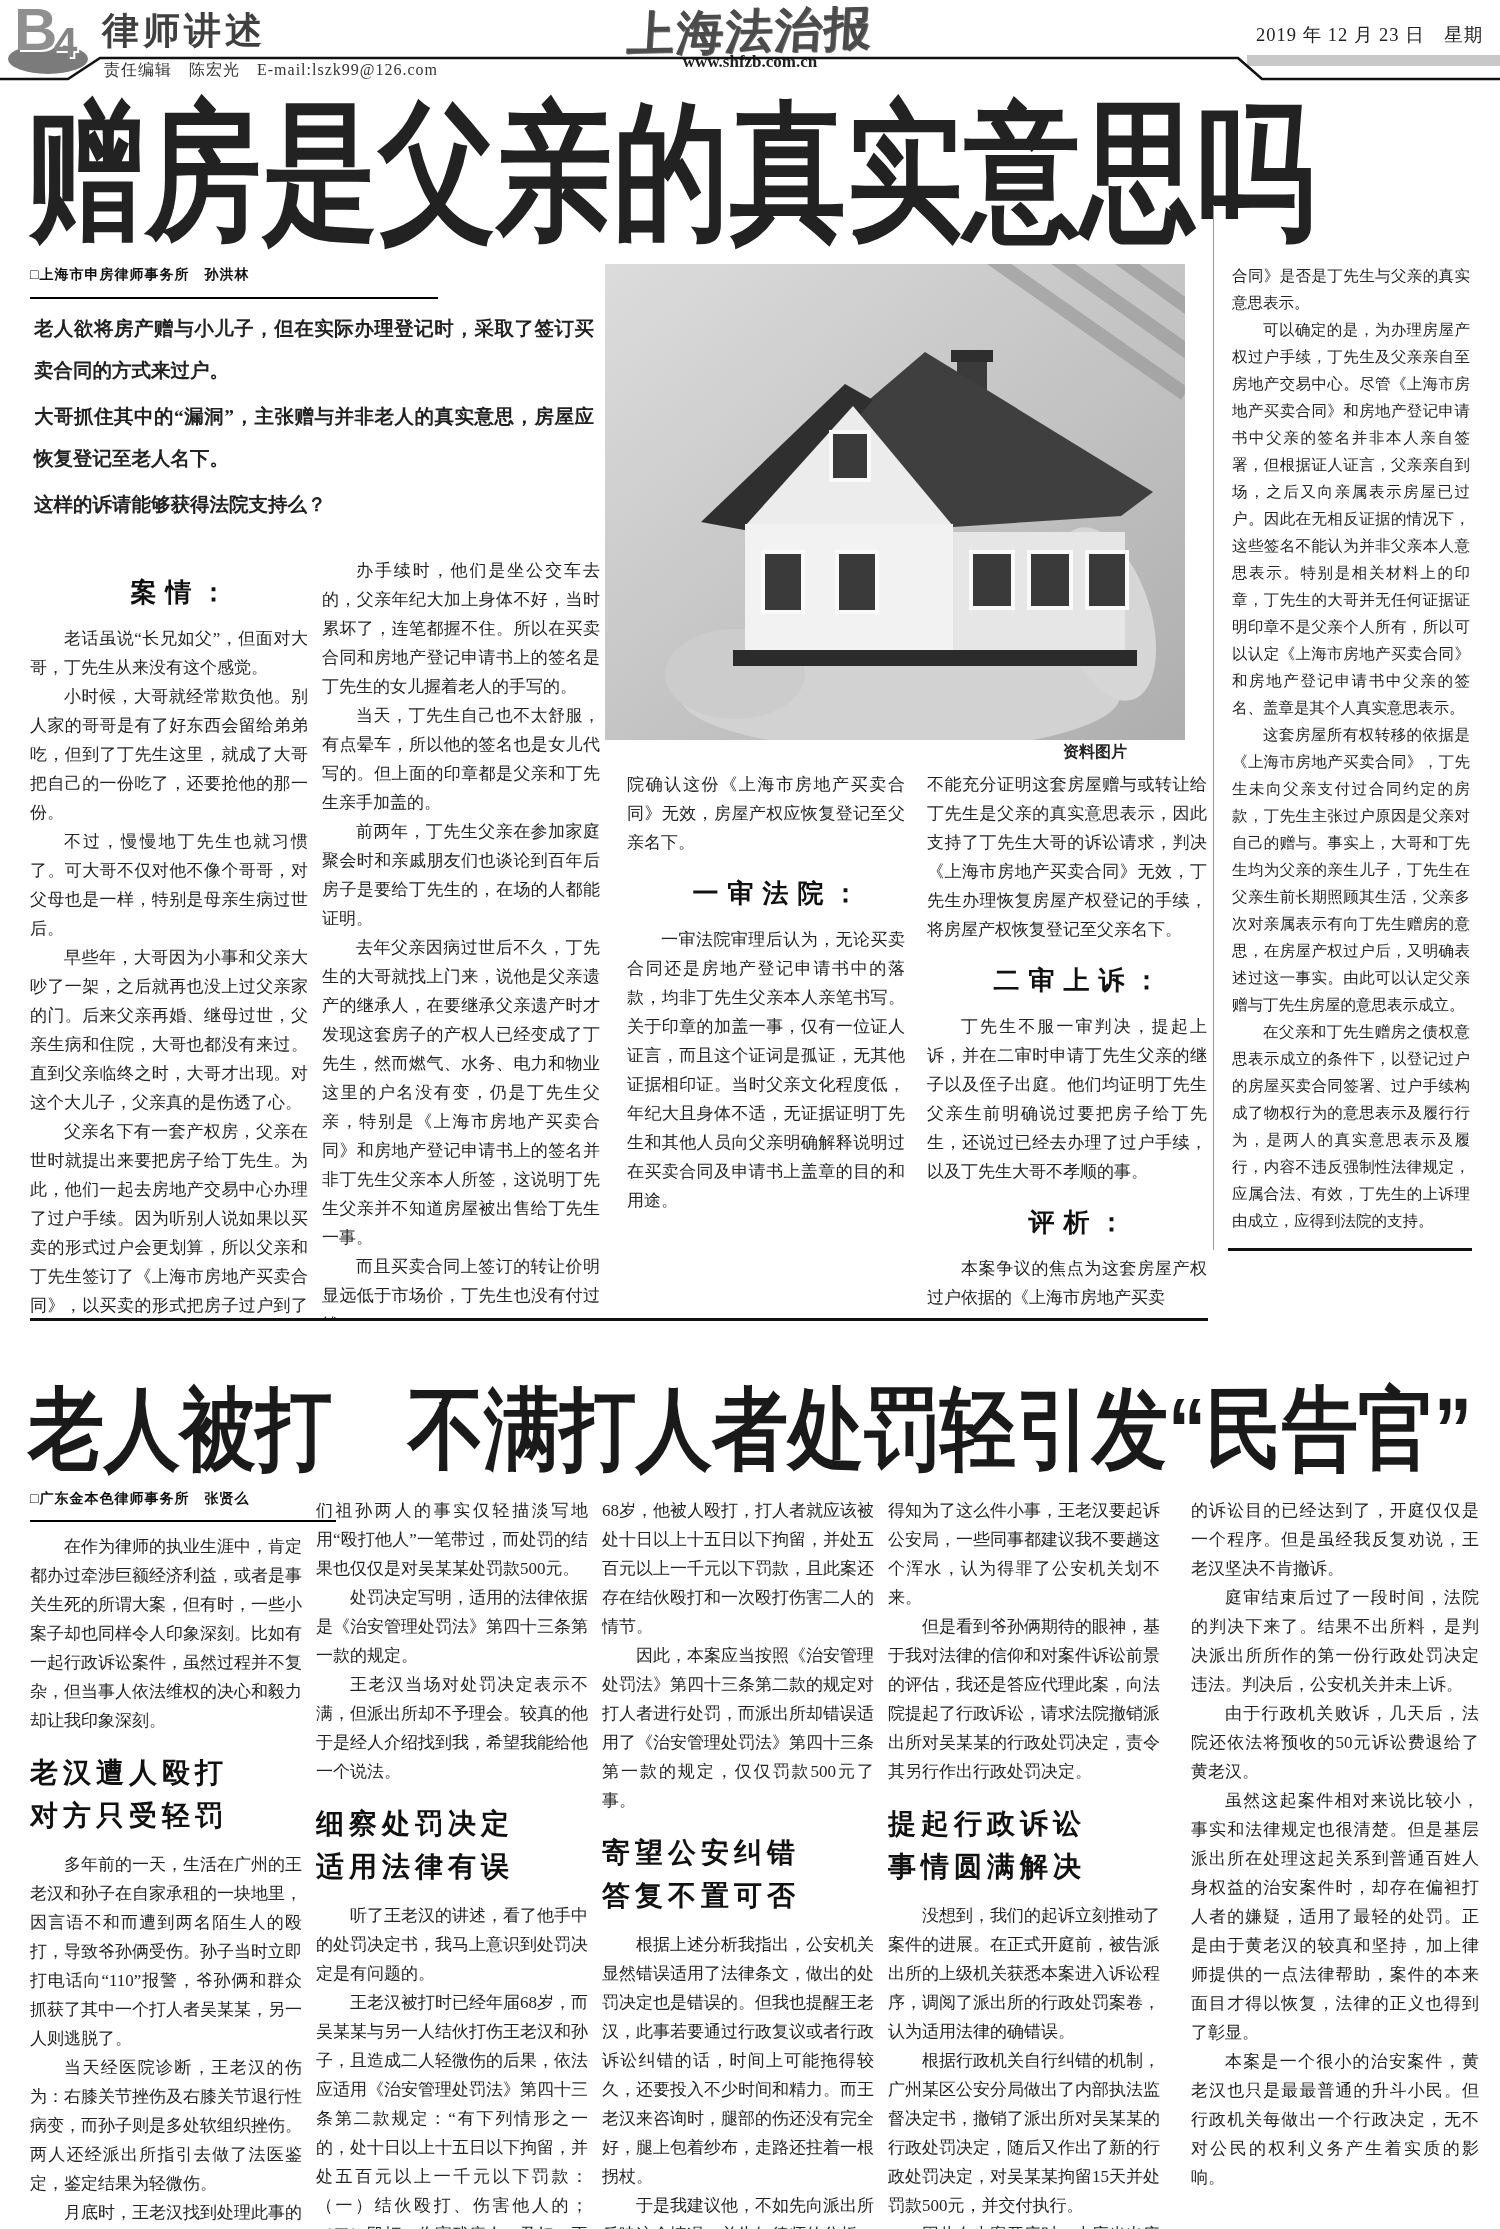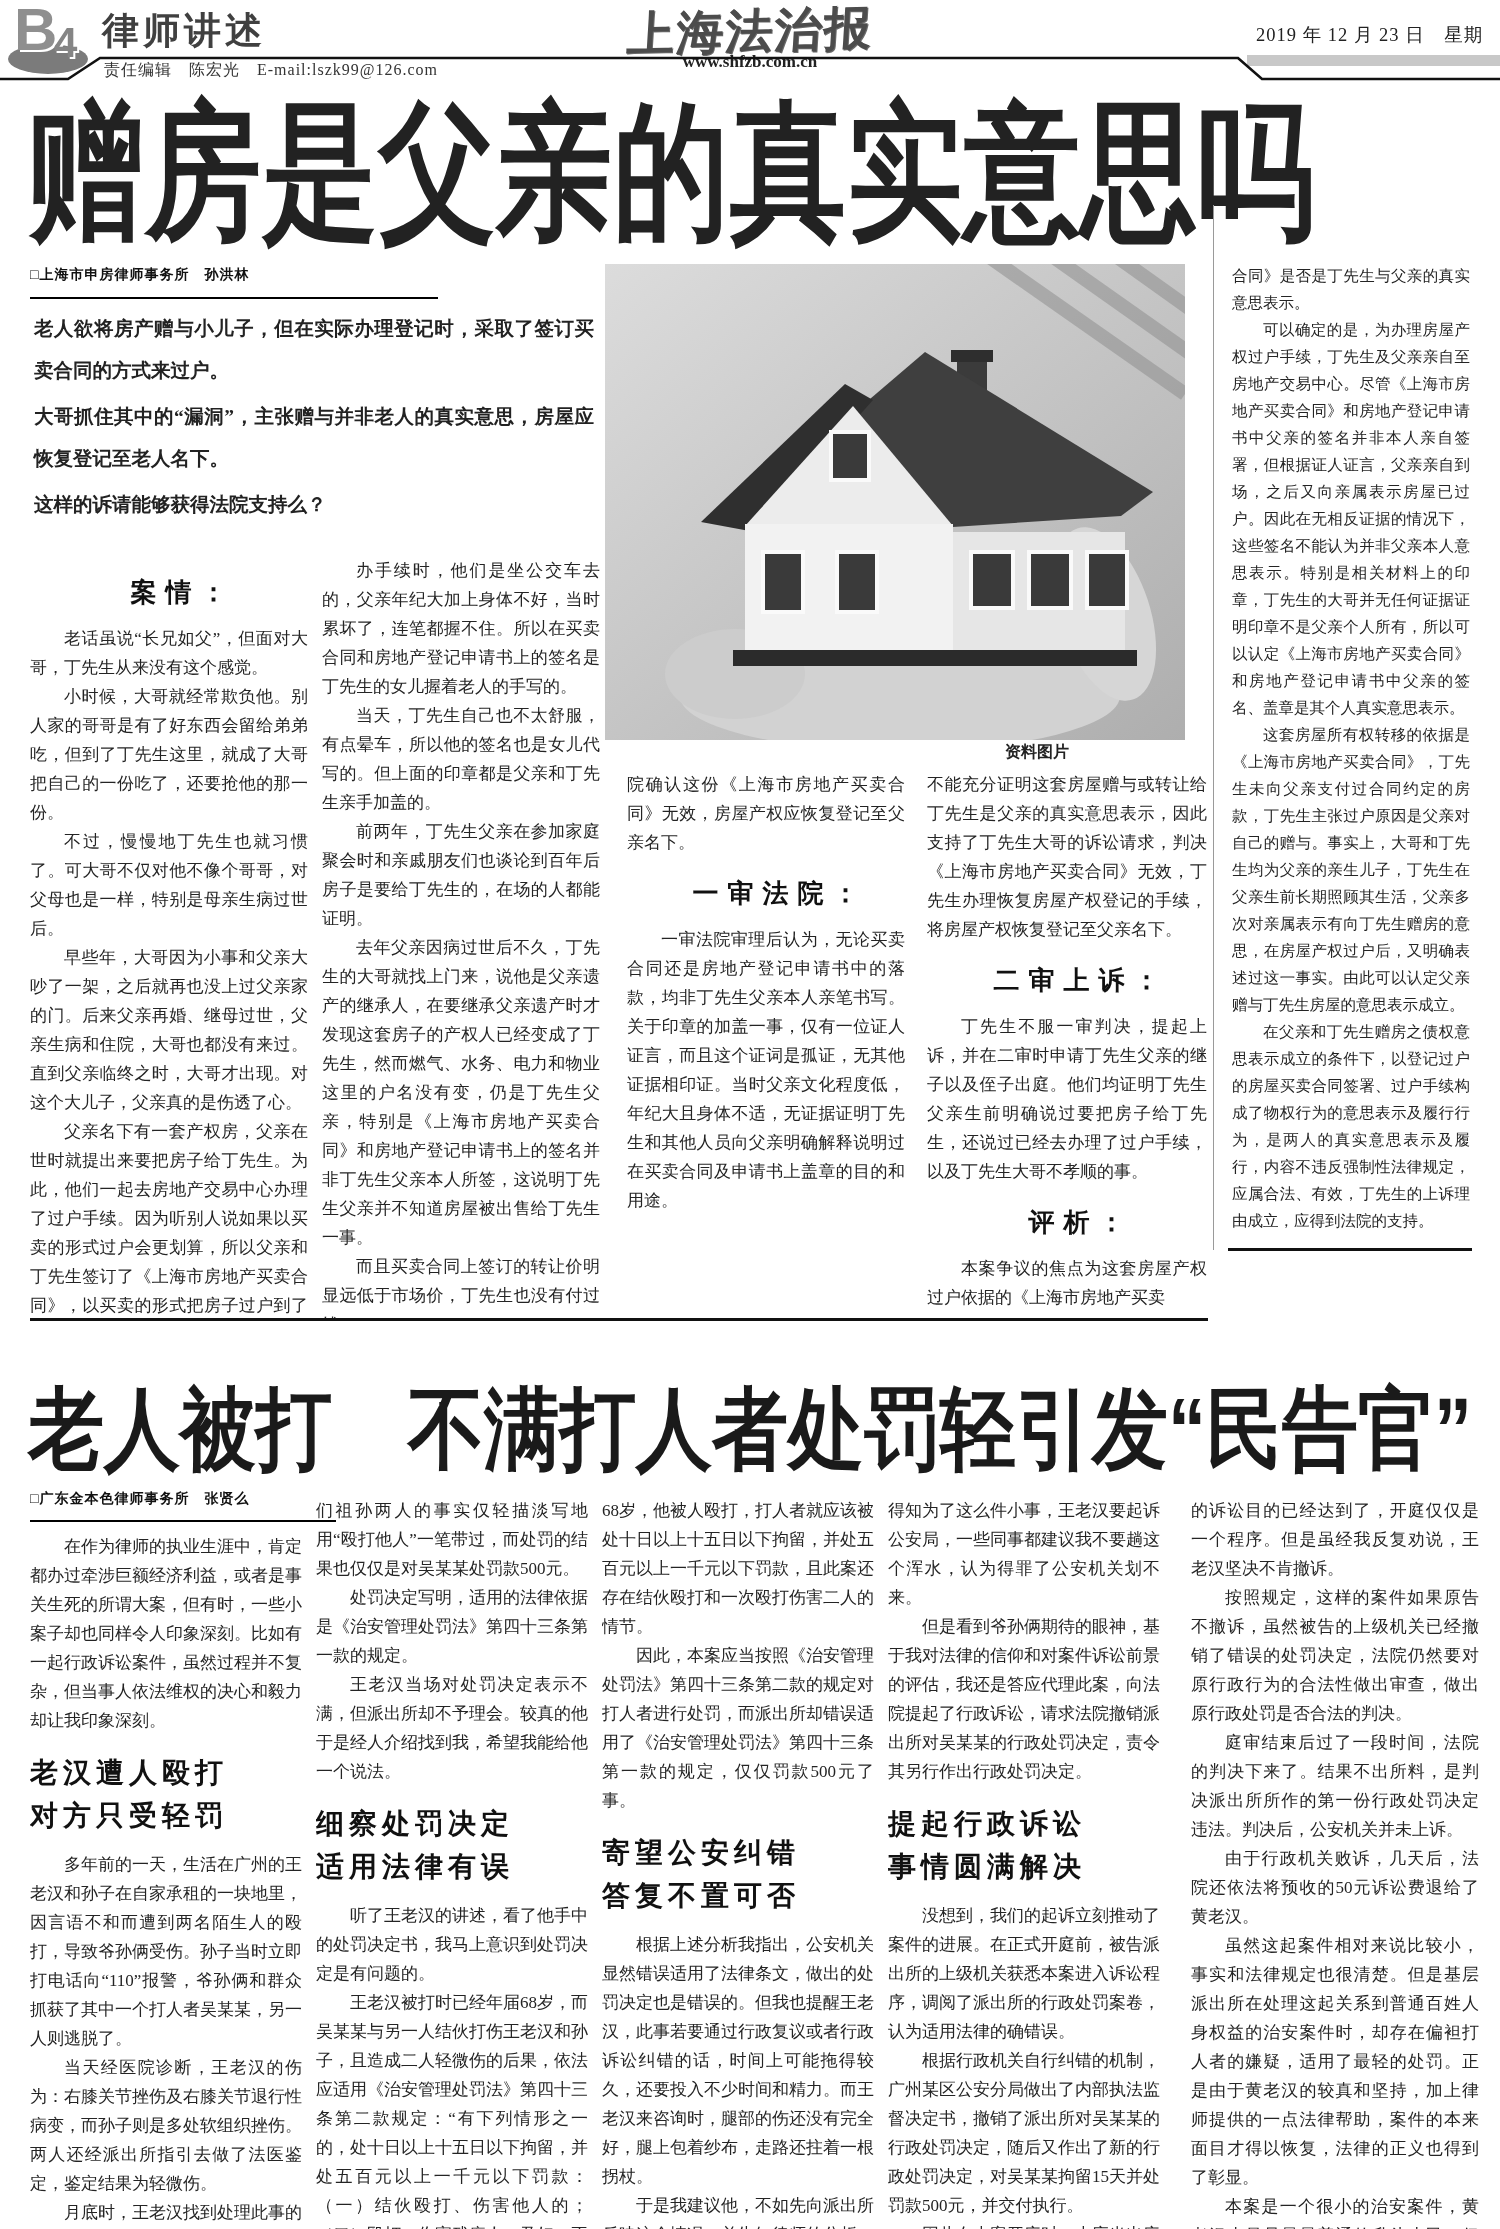--- a/index.html
+++ b/index.html
@@ -27,21 +27,21 @@
              font-size:116px;font-weight:900;line-height:1;letter-spacing:1px;color:#222;
              transform:scaleY(1.28);transform-origin:top left;white-space:nowrap;}
   .byline{font-family:"Liberation Sans",sans-serif;font-size:14px;font-weight:bold;color:#111;letter-spacing:1px;}
   .byline1{left:30px;top:266px;}
   .byline1-rule{left:30px;top:297px;width:408px;height:2px;background:#000;}
   .intro{left:34px;top:308px;width:560px;font-size:19.5px;font-weight:bold;line-height:42px;
          text-align:justify;color:#222;}
   .intro .para{margin:0 0 4px 0;}
   
   .photo{left:605px;top:264px;width:580px;height:476px;}
-  .photo-caption{left:1005px;top:742px;width:180px;text-align:left;
+  .photo-caption{left:1005px;top:742px;width:180px;text-align:center;
          font-family:"Liberation Sans",sans-serif;font-size:16px;font-weight:bold;color:#222;}
   .v-rule{left:1213px;top:205px;width:1px;height:1045px;background:#9a9a9a;}
   .hrule-a1{left:30px;top:1318px;width:1178px;height:3px;background:#111;}
   .hrule-a1r{left:1228px;top:1248px;width:244px;height:3px;background:#111;}
   
   .col{position:absolute;overflow:hidden;text-align:justify;font-size:17px;line-height:29px;color:#242424;}
   .col .para{margin:0;text-indent:2em;}
   .col .para.cont{text-indent:0;}
   .subhead{font-family:"Liberation Sans",sans-serif;font-weight:900;color:#111;text-indent:0;
            white-space:pre-line;}
@@ -205,19 +205,18 @@
       <p class="para cont">得知为了这么件小事，王老汉要起诉公安局，一些同事都建议我不要趟这个浑水，认为得罪了公安机关划不来。</p>
       <p class="para">但是看到爷孙俩期待的眼神，基于我对法律的信仰和对案件诉讼前景的评估，我还是答应代理此案，向法院提起了行政诉讼，请求法院撤销派出所对吴某某的行政处罚决定，责令其另行作出行政处罚决定。</p>
       <h3 class="subhead a2">提起行政诉讼
 事情圆满解决</h3>
       <p class="para">没想到，我们的起诉立刻推动了案件的进展。在正式开庭前，被告派出所的上级机关获悉本案进入诉讼程序，调阅了派出所的行政处罚案卷，认为适用法律的确错误。</p>
       <p class="para">根据行政机关自行纠错的机制，广州某区公安分局做出了内部执法监督决定书，撤销了派出所对吴某某的行政处罚决定，随后又作出了新的行政处罚决定，对吴某某拘留15天并处罚款500元，并交付执行。</p>
       <p class="para">因此在本案开庭时，本应当出庭的第三人吴某某因为已经被公安机关行政拘留，去了他应该去的地方，所以没能出现在法庭上。</p>
     </div>
   <div class="abs col c-a2-5">
       <p class="para cont">的诉讼目的已经达到了，开庭仅仅是一个程序。但是虽经我反复劝说，王老汉坚决不肯撤诉。</p>
-      <p class="para">按照规定，这样的案件如果原告不撤诉，虽然被告的上级机关已经撤销了错误的处罚决定，法院仍然要对原行政行为的合法性做出审查，做出原行政处罚是否合法的判决。</p>
       <p class="para">庭审结束后过了一段时间，法院的判决下来了。结果不出所料，是判决派出所所作的第一份行政处罚决定违法。判决后，公安机关并未上诉。</p>
       <p class="para">由于行政机关败诉，几天后，法院还依法将预收的50元诉讼费退给了黄老汉。</p>
       <p class="para">虽然这起案件相对来说比较小，事实和法律规定也很清楚。但是基层派出所在处理这起关系到普通百姓人身权益的治安案件时，却存在偏袒打人者的嫌疑，适用了最轻的处罚。正是由于黄老汉的较真和坚持，加上律师提供的一点法律帮助，案件的本来面目才得以恢复，法律的正义也得到了彰显。</p>
       <p class="para">本案是一个很小的治安案件，黄老汉也只是最最普通的升斗小民。但行政机关每做出一个行政决定，无不对公民的权利义务产生着实质的影响。</p>
     </div>
 </div>
 
 </body></html>

